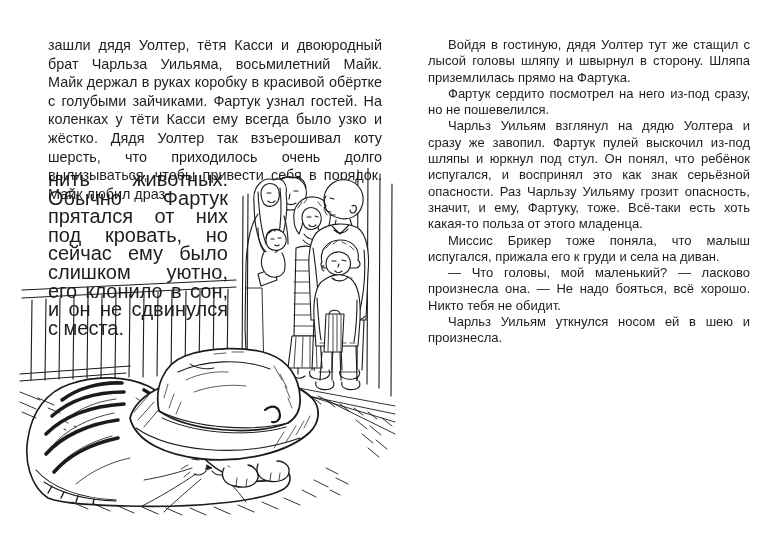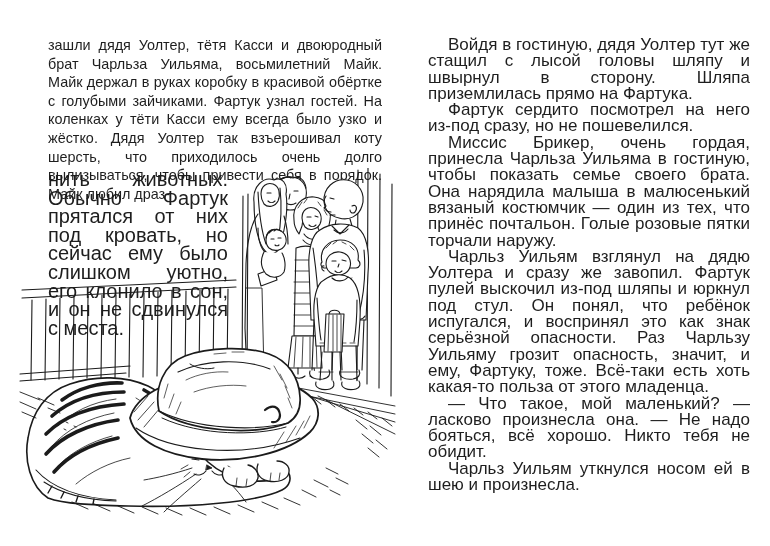--- a/index.html
+++ b/index.html
@@ -15,21 +15,21 @@
     position:absolute;left:48px;top:36px;width:334px;
     font-size:14.4px;line-height:18.6px;text-align:justify;text-align-last:left;
   }
   .lp-text2{
     position:absolute;left:48px;top:170px;width:180px;
     font-size:20px;line-height:18.6px;text-align:justify;text-align-last:left;
   }
   .illustration{position:absolute;left:18px;top:168px;width:378px;height:348px;}
   .rp-text{
     position:absolute;left:43px;top:37px;width:322px;
-    font-size:17px;line-height:16.3px;text-align:justify;text-align-last:left;
+    font-size:13px;line-height:16.3px;text-align:justify;text-align-last:left;
   }
   .rp-text p{margin:0;text-indent:20px;}
   .page-number{
     position:absolute;left:43px;top:499px;width:322px;text-align:center;
     font-size:13px;letter-spacing:1px;margin-top:48px;
   }
   svg *{vector-effect:non-scaling-stroke;}
 </style>
 </head>
 <body>
@@ -265,21 +265,21 @@
           <path d="M308,300 l12,6 M318,310 l12,6 M312,322 l10,5"></path>
         </g>
       </g>
     </svg>
   </div>
 
   <div class="page page-right">
     <div class="rp-text">
       <p>Войдя в гостиную, дядя Уолтер тут же стащил с лысой головы шляпу и швырнул в сторону. Шляпа приземлилась прямо на Фартука.</p>
       <p>Фартук сердито посмотрел на него из-под сразу, но не пошевелился.</p>
-      <p>Миссис Брикер, очень гордая, принесла Чарльза Уильяма в гостиную, чтобы показать семье своего брата. Она нарядила малыша в малюсенький вязаный костюмчик — один из тех, что принёс почтальон. Голые розовые пятки торчали наружу.</p>
       <p>Чарльз Уильям взглянул на дядю Уолтера и сразу же завопил. Фартук пулей выскочил из-под шляпы и юркнул под стул. Он понял, что ребёнок испугался, и воспринял это как знак серьёзной опасности. Раз Чарльзу Уильяму грозит опасность, значит, и ему, Фартуку, тоже. Всё-таки есть хоть какая-то польза от этого младенца.</p>
-      <p>— Что такое, мой маленький? — ласково произнесла она. — Не надо бояться, всё хорошо. Никто тебя не обидит.</p>
+      <p>Миссис Брикер тоже поняла, что малыш испугался, прижала его к груди и села на диван.</p>
+      <p>— Что головы, мой маленький? — ласково произнесла она. — Не надо бояться, всё хорошо. Никто тебя не обидит.</p>
       <p>Чарльз Уильям уткнулся носом ей в шею и произнесла.</p>
     </div>
     <div class="page-number">41</div>
   </div>
 
 </div>
 
 </body></html>

